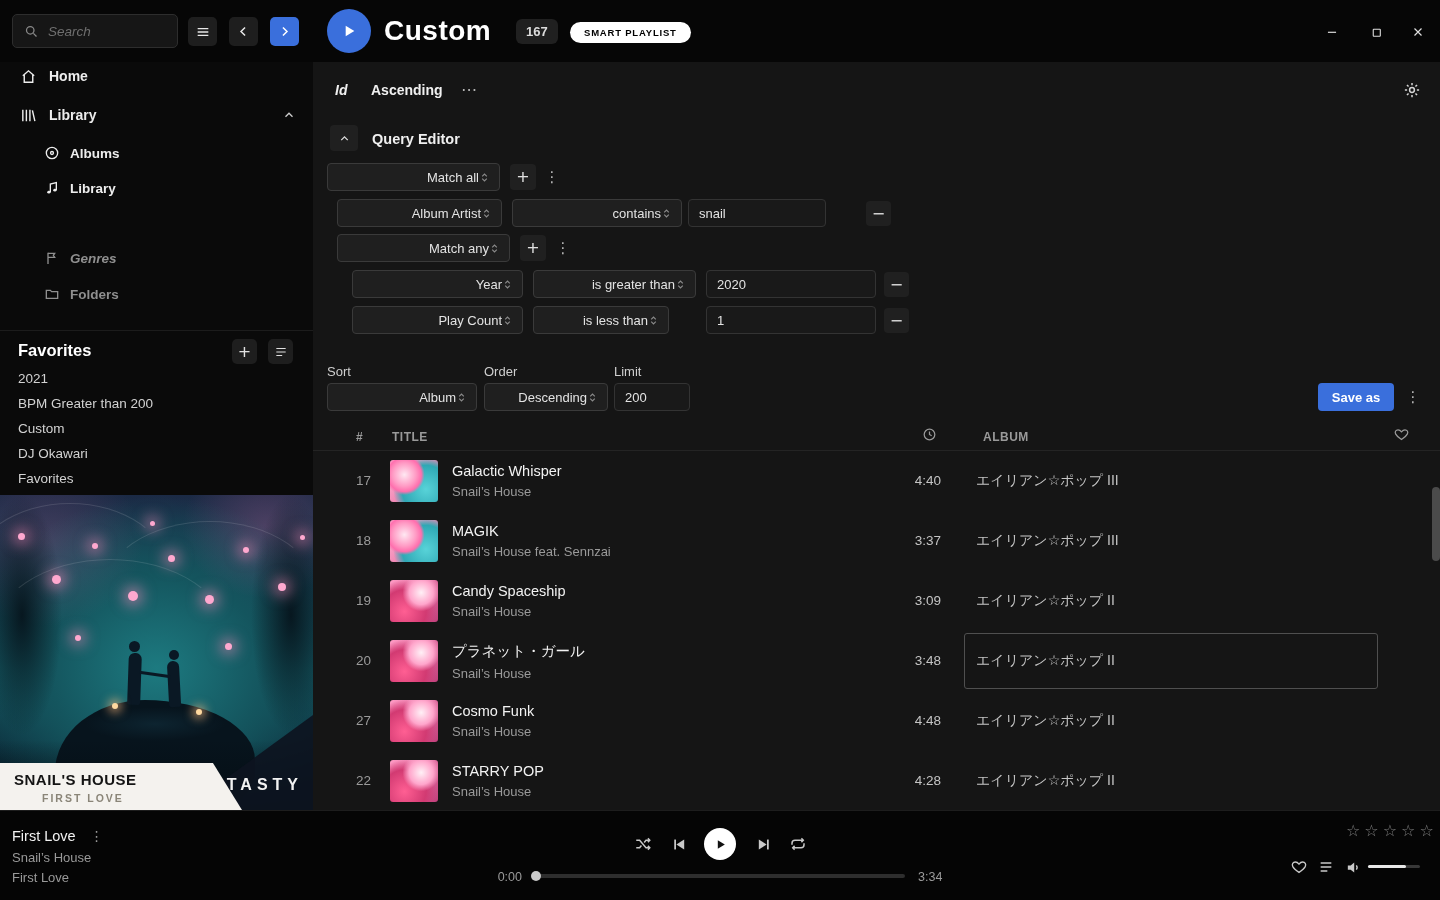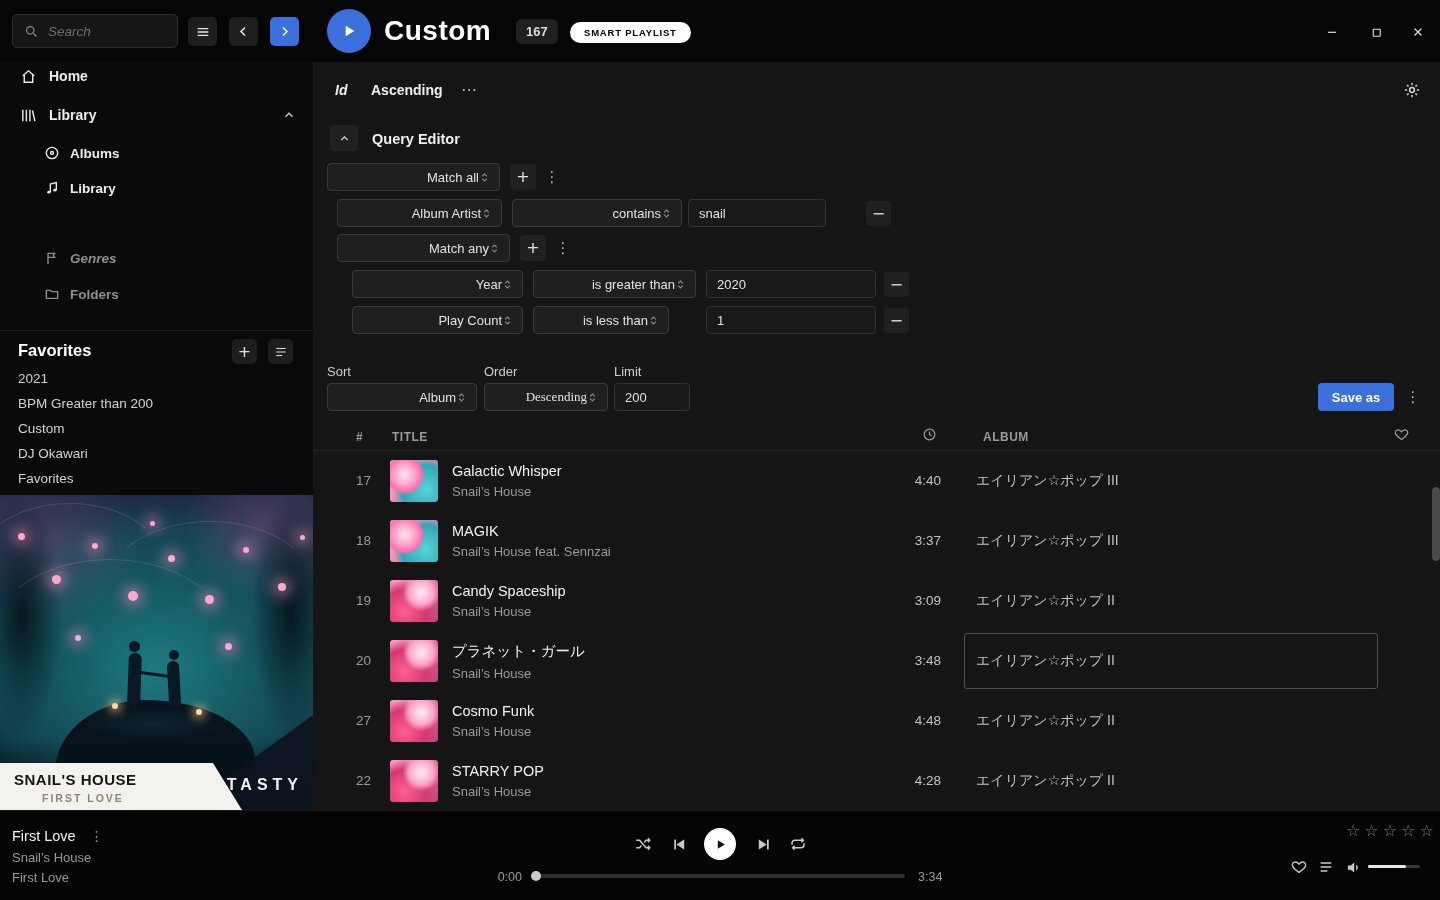--- a/index.html
+++ b/index.html
@@ -395,21 +395,21 @@
   <div class="qlabel" style="left:301px; top:302px;">Limit</div>
 
   <div class="qsel" style="left:14px; top:321px; width:150px;">
     <span>Album</span>
     <span>
         <svg width="11" height="11" viewBox="0 0 24 24" fill="none" stroke="#8a8a8a" stroke-width="2.6">
           <path d="M7 9.5l5-5 5 5M7 14.5l5 5 5-5"></path>
         </svg>
       </span>
   </div>
-  <div class="qsel" style="left:171px; top:321px; width:124px;font-family:Liberation Serif, serif;">
+  <div class="qsel" style="left:171px; top:321px; width:124px;">
     <span>Descending</span>
     <span>
         <svg width="11" height="11" viewBox="0 0 24 24" fill="none" stroke="#8a8a8a" stroke-width="2.6">
           <path d="M7 9.5l5-5 5 5M7 14.5l5 5 5-5"></path>
         </svg>
       </span>
   </div>
   <input class="qinput" style="left: 301px; top: 321px; width: 76px;" value="200">
   <div class="save-btn" style="left:1005px; top:321px;">Save as</div>
   <div class="qkebab glyph" style="left:1093px; top:322px;">⋮</div>

